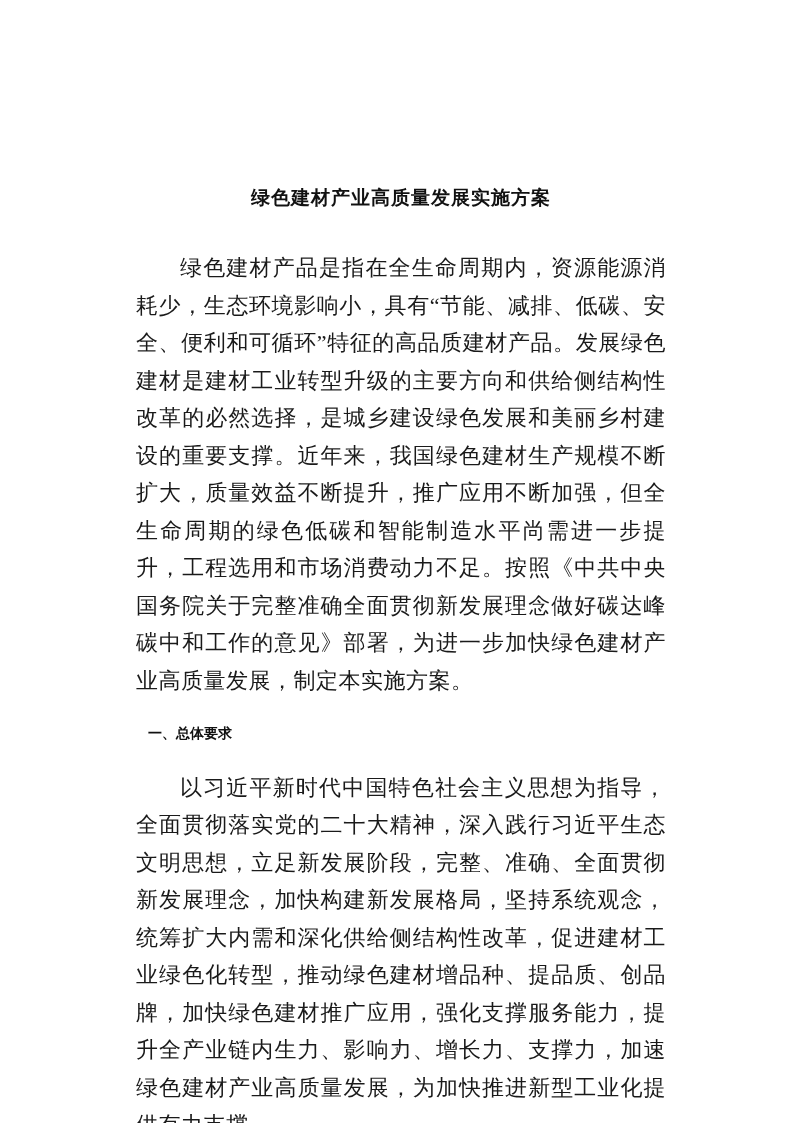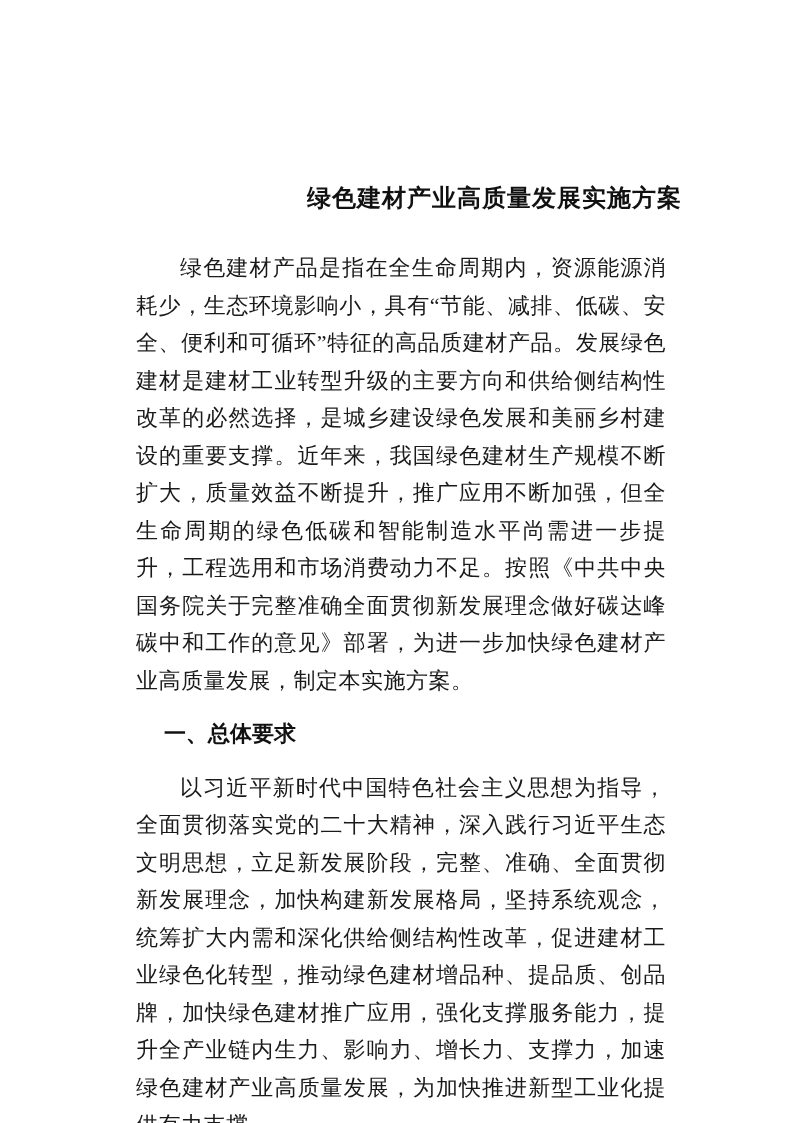--- a/index.html
+++ b/index.html
@@ -17,41 +17,41 @@
     color: #1a1a1a;
   }
   .content {
     position: absolute;
     left: 120px;
     top: 181px;
     width: 562px;
   }
   .doc-title {
     margin: 0 0 34px 0;
-    font-size: 24px;
+    font-size: 19px;
     line-height: 34px;
     font-weight: bold;
-    text-align: right;
+    text-align: center;
     letter-spacing: 1px;
     color: #111111;
     font-family: "Liberation Serif", "DejaVu Serif", serif;
   }
   .body-paragraph {
     margin: 16px;
     font-size: 22px;
     line-height: 37.5px;
     text-align: justify;
     text-justify: inter-ideograph;
     text-indent: 2em;
     letter-spacing: 0.5px;
     color: #1a1a1a;
   }
   .section-heading {
     margin: 0;
-    font-size: 22px;
+    font-size: 14px;
     line-height: 37.5px;
     font-weight: bold;
     text-indent: 2em;
     color: #111111;
     font-family: "Liberation Sans", "DejaVu Sans", sans-serif;
   }
   .page-footer {
     position: absolute;
     left: 0;
     bottom: 64px;

